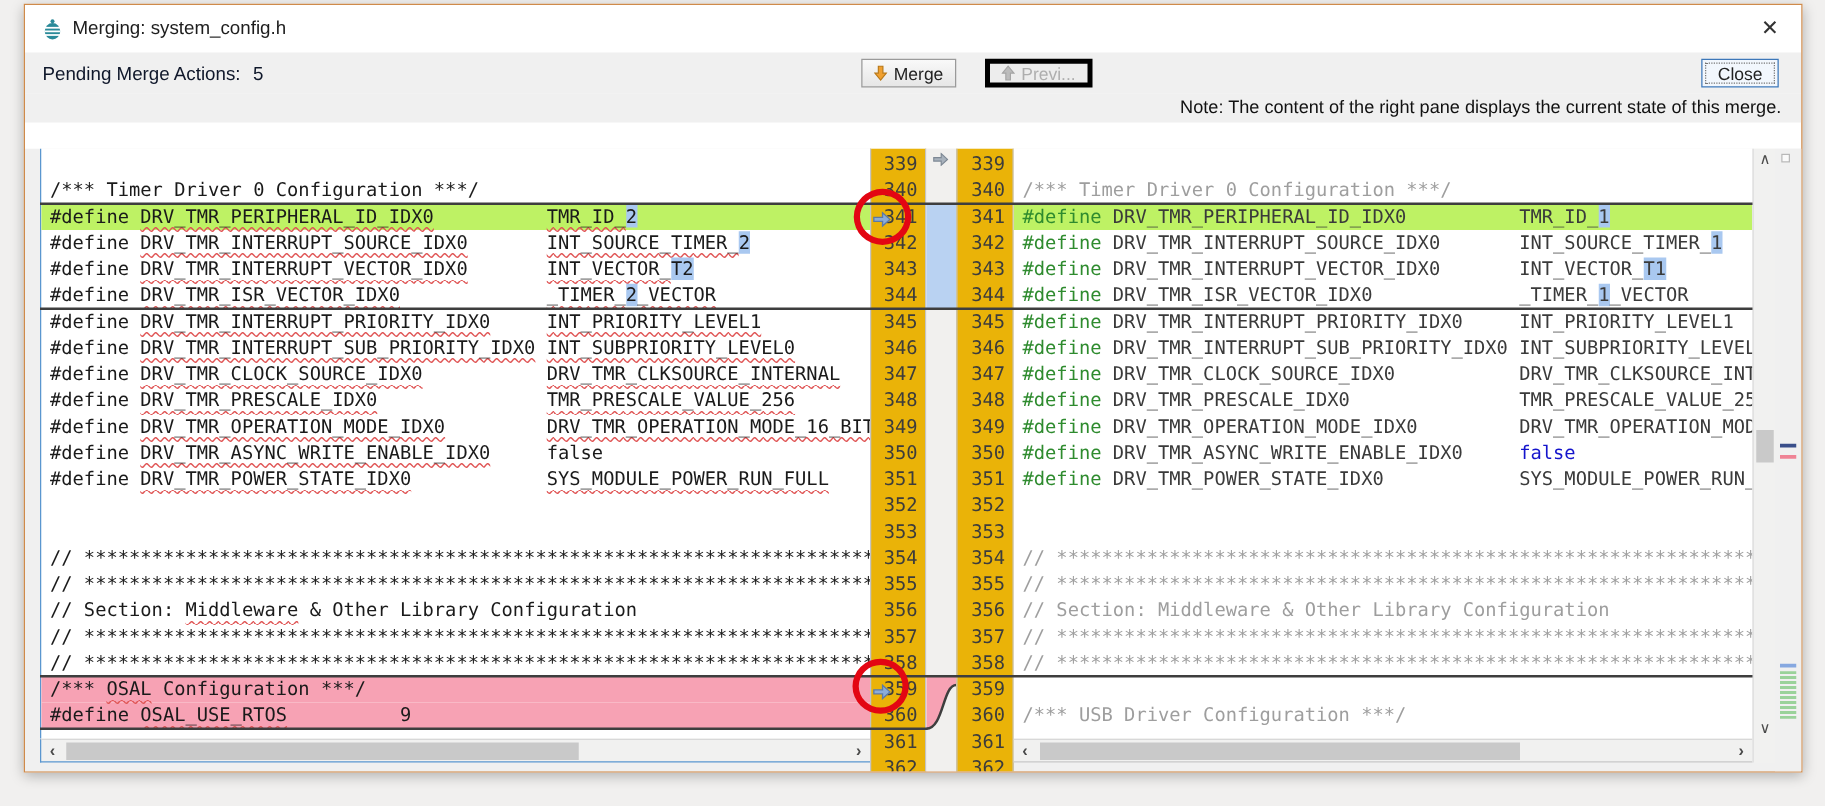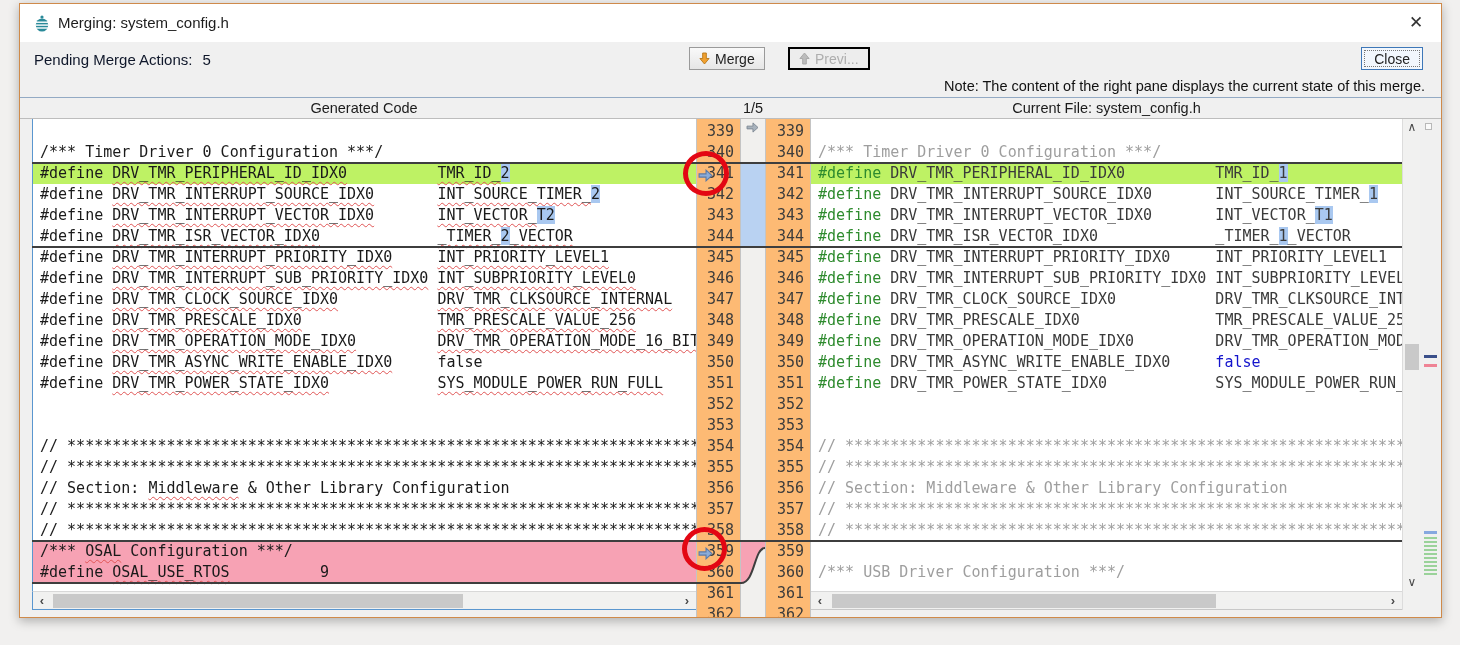--- a/index.html
+++ b/index.html
@@ -14,21 +14,21 @@
   .titlebar .win-close { position:absolute; right:14px; top:8px; width:22px; height:22px; font-size:17px;
             color:#333; text-align:center; line-height:22px; cursor:default; }
 
   
   .toolbar { position:absolute; left:0; top:38px; width:100%; height:33px; background:#f0f0f0; }
   .pending { position:absolute; left:14px; top:9px; font-size:15px; color:#0f172a;text-align:right; }
   .pending .count { margin-left:10px; }
   .btn { position:absolute; top:5px; height:23px; font-size:14px; color:#222; display:flex; align-items:center;
          gap:5px; padding:0 9px; }
   .btn-next { left:669px; background:linear-gradient(#f9f9f9,#e6e6e6); border:1px solid #9a9a9a; }
-  .btn-prev { left:768px; background:#ededed; border:2px solid #000000; color:#aeaeae; }
+  .btn-prev { left:768px; background:#ededed; border:4px solid #000000; color:#aeaeae; }
   .btn-close { right:18px; background:#f2f7fd; border:1px solid #3d77b8; outline:1px dotted #777; outline-offset:-4px;
          padding:0 12px; }
   .note-row { position:absolute; left:0; top:71px; width:100%; height:23px; background:#f0f0f0; }
   .note-row .note { position:absolute; right:16px; top:3px; font-size:14.5px; color:#111; }
 
   
   .pane-headers { position:absolute; left:0; top:93px; width:100%; height:22px; background:#f0f0f0;
          border-top:1px solid #93aac4; border-bottom:1px solid #bdbdbd; }
   .hdr { position:absolute; top:2px; font-size:14.5px; color:#1b1b1b; text-align:center; }
   .hdr-left { left:12px; width:664px; }
@@ -46,21 +46,21 @@
   .pane-right .code-row { color:#3a3a3a; }
   .row-blue { background:#bef264; }
   .row-pink { background:#f7a2b4; }
   .seg-id { text-decoration-line:underline; text-decoration-style:wavy; text-decoration-color:#e05555;
             text-decoration-thickness:1px; text-underline-offset:3px; }
   .seg-hl { background:#a9c8f0; }
   .seg-def { color:#2e8b2e; }
   .seg-com { color:#9e9e9e; }
   .seg-kw { color:#1414cc; }
 
-  .gutter { position:absolute; top:0; height:500px; background:#fdba74; border-left:1px solid #c4c4c4;
+  .gutter { position:absolute; top:0; height:500px; background:#eab308; border-left:1px solid #c4c4c4;
             border-right:1px solid #c4c4c4; overflow:hidden; }
   .gutter-left { left:676px; width:45px; }
   .gutter-right { left:745px; width:46px; }
   .gutter-rows { position:absolute; left:0; top:2px; width:100%; }
   .gutter-row { position:relative; height:21px; line-height:21px; text-align:right; padding-right:6px;
             font-family:"DejaVu Sans Mono","Liberation Mono",monospace; font-size:15px; color:#3c3c3c; }
   .merge-arrow { position:absolute; left:1px; top:4px; width:15px; height:13px; cursor:pointer; }
 
   .center-strip { position:absolute; left:721px; top:0; width:24px; height:500px; background:#f1f0ee; overflow:hidden; }
   .center-blue { position:absolute; left:0; top:44px; width:24px; height:84px; background:#b9d2f2; }
@@ -137,25 +137,20 @@
       <span>Previ...</span>
     </div>
     <div class="btn btn-close">
       <span>Close</span>
     </div>
   </div>
   <div class="note-row">
     <span class="note">Note:  The content of the right pane displays the current state of this merge.</span>
   </div>
 
-  <div class="pane-headers">
-    <div class="hdr hdr-left">Generated Code</div>
-    <div class="hdr hdr-mid">1/5</div>
-    <div class="hdr hdr-right">Current File: system_config.h</div>
-  </div>
 
   <div class="content">
 
     <div class="pane pane-left">
       <div class="code-lines" id="left-code">
           <div class="code-row"></div>
           <div class="code-row"><span class="seg-p">/*** Timer Driver 0 Configuration ***/</span></div>
           <div class="code-row row-blue"><span class="seg-p">#define </span><span class="seg-id">DRV_TMR_PERIPHERAL_ID_IDX0</span><span class="seg-p">          </span><span class="seg-id">TMR_ID_</span><span class="seg-hl">2</span></div>
           <div class="code-row"><span class="seg-p">#define </span><span class="seg-id">DRV_TMR_INTERRUPT_SOURCE_IDX0</span><span class="seg-p">       </span><span class="seg-id">INT_SOURCE_TIMER_</span><span class="seg-hl">2</span></div>
           <div class="code-row"><span class="seg-p">#define </span><span class="seg-id">DRV_TMR_INTERRUPT_VECTOR_IDX0</span><span class="seg-p">       </span><span class="seg-id">INT_VECTOR_</span><span class="seg-hl">T2</span></div>

